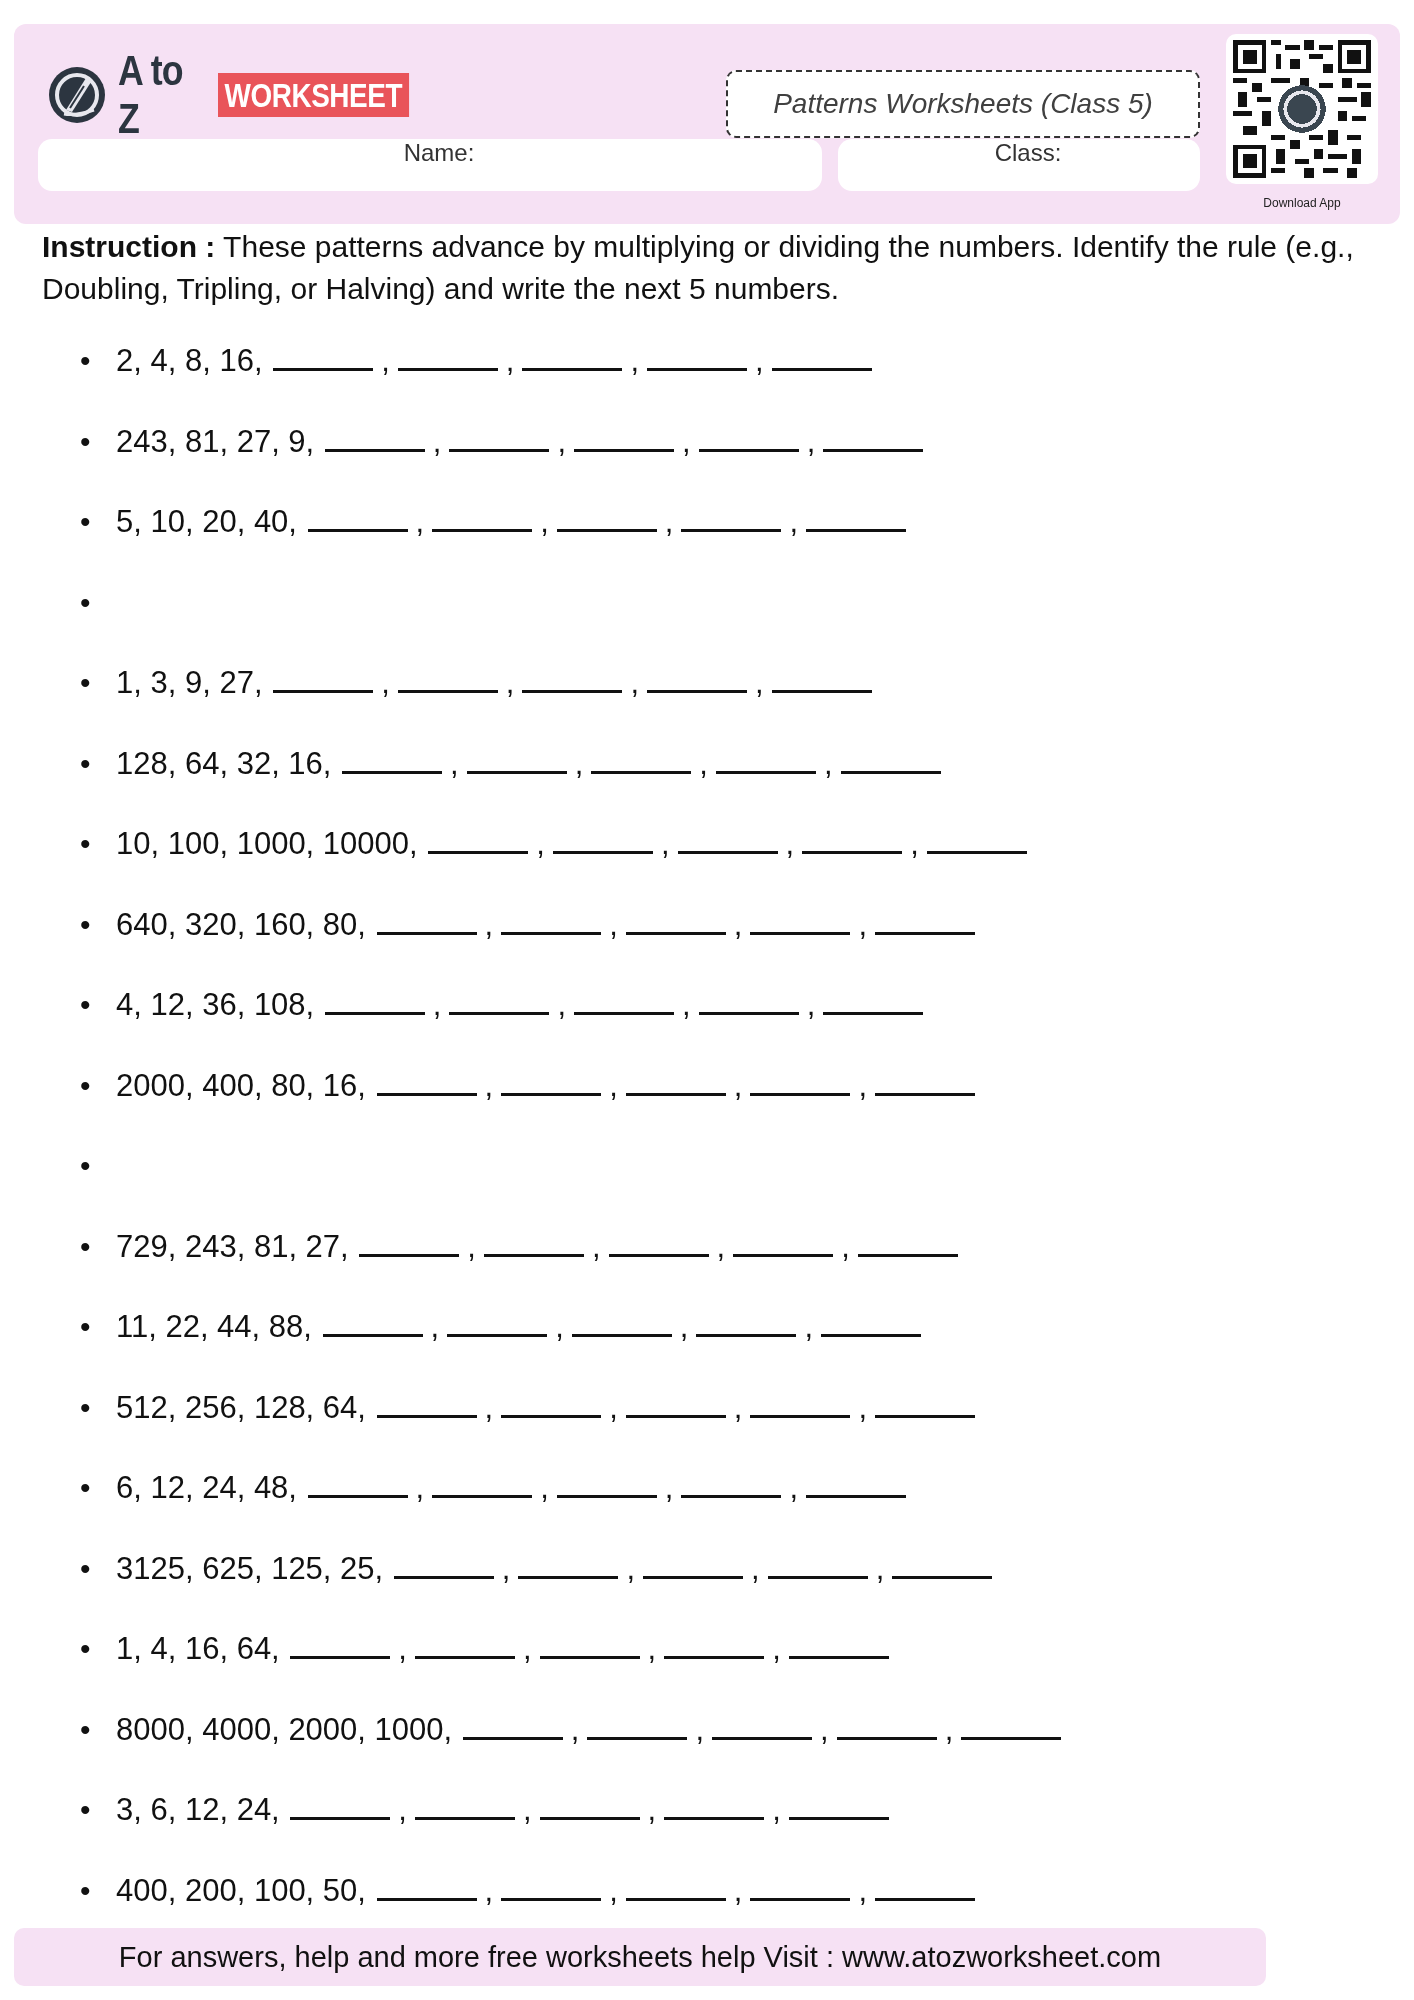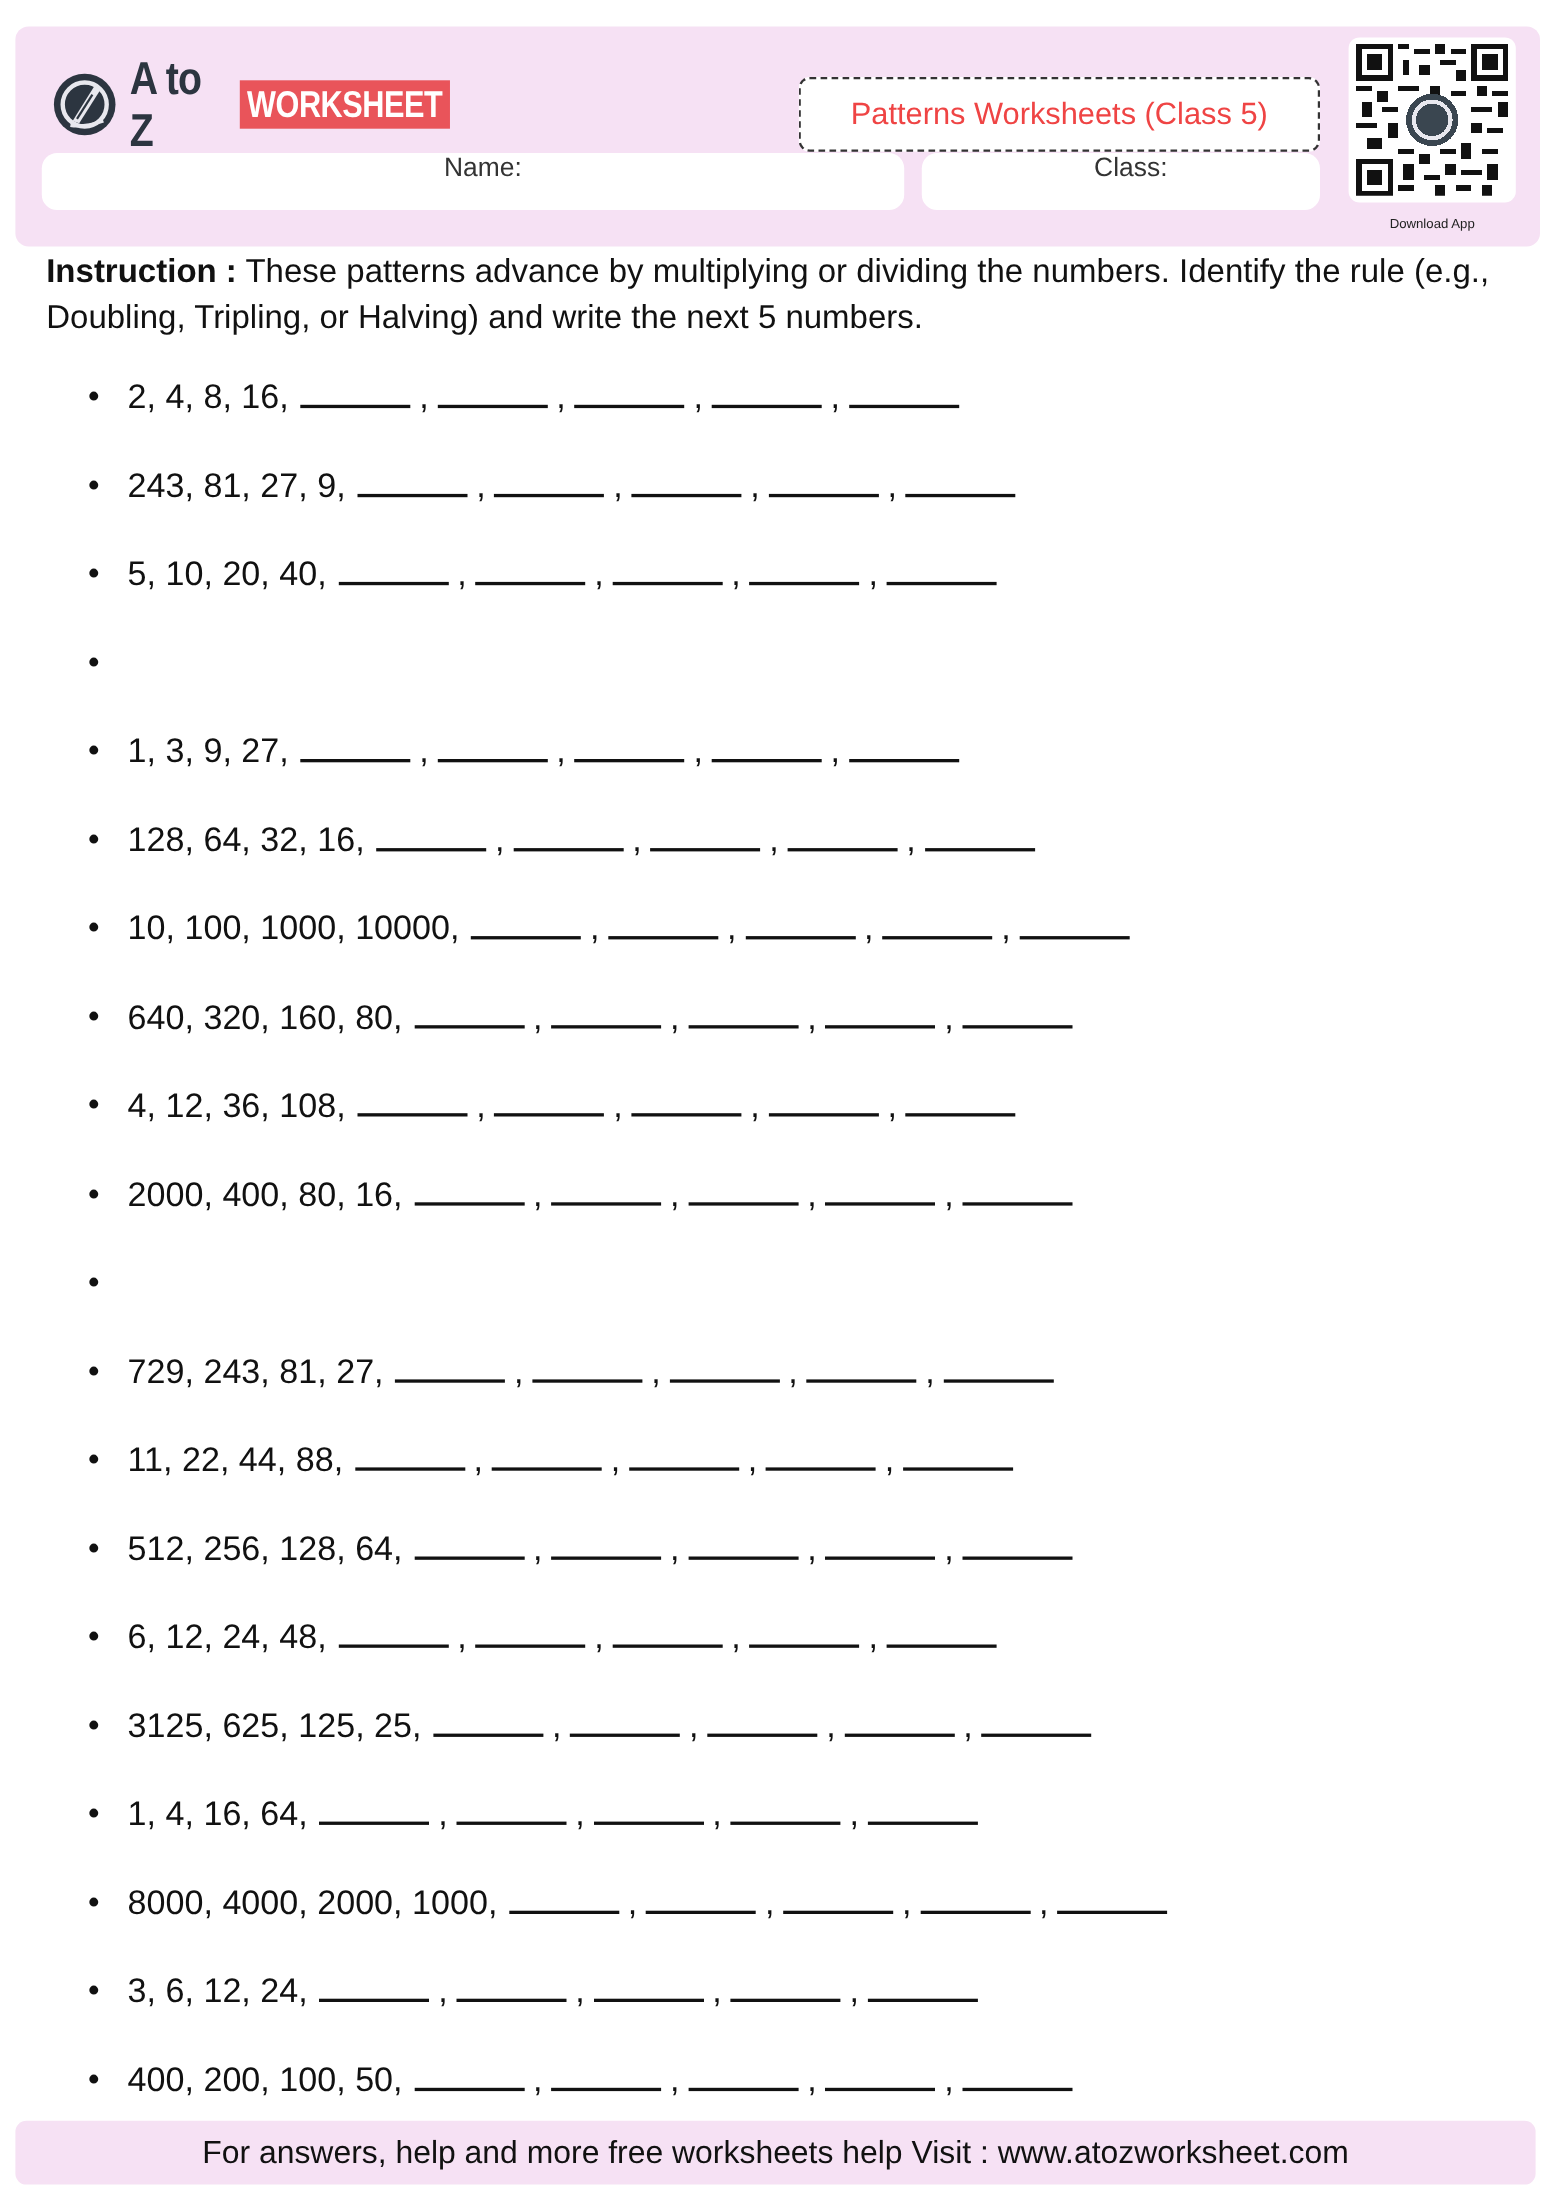--- a/index.html
+++ b/index.html
@@ -12,21 +12,21 @@
   }
   .logo { position: absolute; left: 32px; top: 40px; display: flex; align-items: center; height: 62px; }
   .logo-mark { width: 62px; height: 62px; }
   .logo-atoz { font-family: "Liberation Sans", sans-serif; font-weight: bold; font-size: 42px; color: #2c3540; margin-left: 10px; letter-spacing: -1px; transform: scaleX(0.85); transform-origin: left center; display: inline-block; width: 100px; }
   .logo-ws { background: #e9545a; color: #fff; font-weight: bold; font-size: 34px; padding: 2px 8px; letter-spacing: -0.5px; transform: scaleX(0.82); transform-origin: left center; display: inline-block; margin-left: 0px; line-height: 40px; }
 
   .title-box {
     position: absolute; left: 712px; top: 46px; width: 474px; height: 68px;
     border: 2px dashed #333; border-radius: 10px; background: #fff;
     display: flex; align-items: center; justify-content: center;
-    font-size: 28px; color: #ef4444;
+    font-size: 28px; color: #404040; font-style: italic;
   }
 
   .field { position: absolute; top: 115px; height: 52px; background: #fff; border-radius: 14px; display: flex; align-items: center; padding-left: 18px; flex-direction: column; }
   .field-name { left: 24px; width: 784px; }
   .field-class { left: 824px; width: 362px; text-align: right; }
   .field-label { font-size: 24px; color: #333; }
   .field-line { flex: 1; margin: 14px 24px 0 18px; border-bottom: 3px dotted #555; height: 2px; }
 
   .qr { position: absolute; left: 1212px; top: 10px; width: 152px; height: 150px; background: #fff; border-radius: 10px; padding: 6px; }
   .qr-label { position: absolute; left: 1200px; top: 172px; width: 176px; text-align: center; font-size: 12px; color: #222; }
@@ -35,21 +35,21 @@
   .instruction b { font-weight: bold; margin-top: 32px; }
 
   .list { position: absolute; left: 80px; top: 338px; width: 1300px; list-style: none; }
   .item { height: 80.5px; display: flex; align-items: flex-start; font-size: 31px; line-height: 46px; color: #111; }
   .bullet { width: 36px; font-size: 30px; }
   .seq { white-space: nowrap; }
   .blank { display: inline-block; width: 100px; border-bottom: 3px solid #111; height: 30px; vertical-align: baseline; margin: 0 2px; }
   .sep { margin: 0 6px; }
 
   .footer {
-    position: absolute; left: 14px; top: 1928px; width: 1382px; height: 58px;
+    position: absolute; left: 14px; top: 1928px; width: 1252px; height: 58px;
     background: #f6e1f4; border-radius: 10px;
     display: flex; align-items: center; justify-content: center;
     font-size: 29px; color: #111;
   }
 </style>
 </head>
 <body>
 
 <div class="header">
   <div class="logo">

